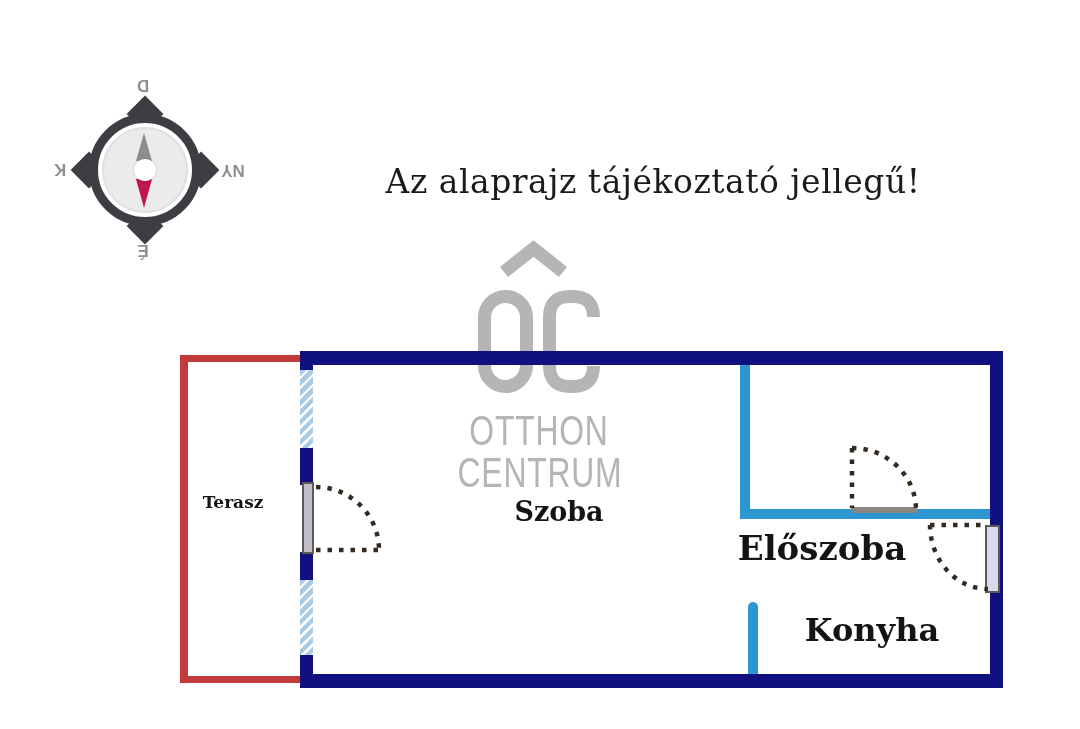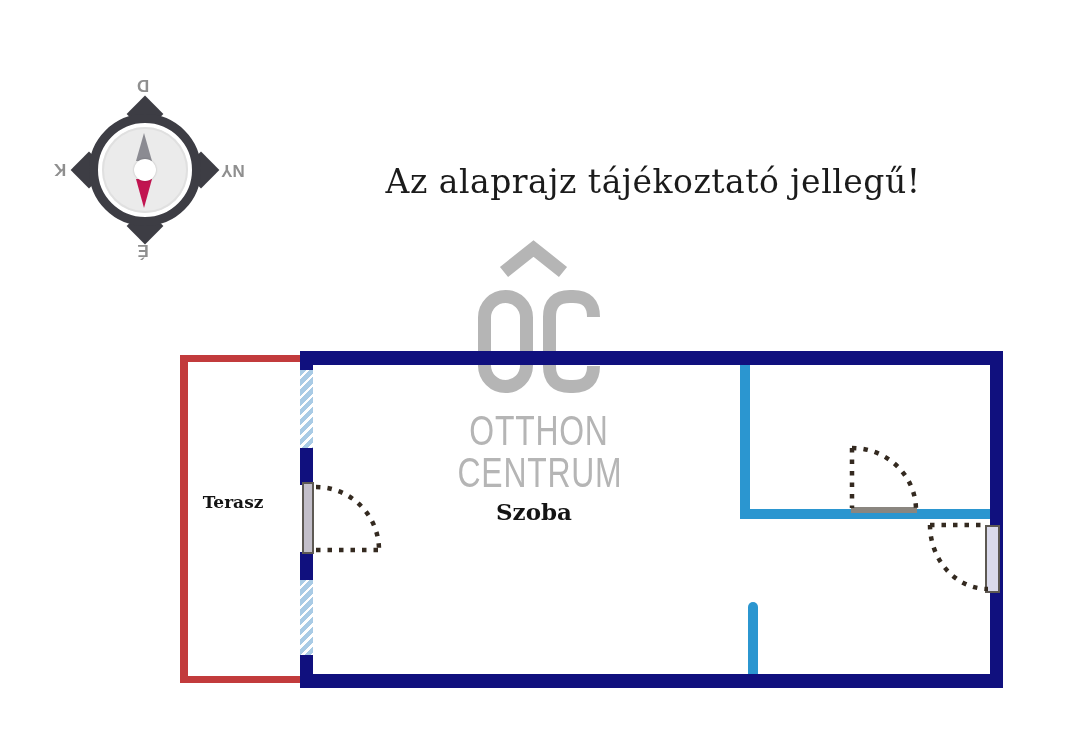--- a/index.html
+++ b/index.html
@@ -116,15 +116,17 @@
   <svg class="overlay" width="1080" height="729" viewBox="0 0 1080 729">
     <path class="swing" d="M 316 487 A 63 63 0 0 1 379 550"></path>
     <path class="swing" d="M 316 550 H 379"></path>
     <path class="swing" d="M 852 448 V 508"></path>
     <path class="swing" d="M 852 448 A 64 62 0 0 1 916 510"></path>
     <path class="swing" d="M 930 525 H 985"></path>
     <path class="swing" d="M 930 525 A 58 64 0 0 0 988 589"></path>
   </svg>
 
   <div class="room-label" style="left:233px;top:502px;font-size:17px">Terasz</div>
-  <div class="room-label" style="left:534px;top:511px;font-size:23px">Szoba</div>
+  <div class="room-label" style="left:559px;top:511px;font-size:27px">Szoba</div>
+  <div class="room-label" style="left:822px;top:548px;font-size:34px">Előszoba</div>
+  <div class="room-label" style="left:872px;top:630px;font-size:32px">Konyha</div>
 
 </div>
 
 </body></html>

